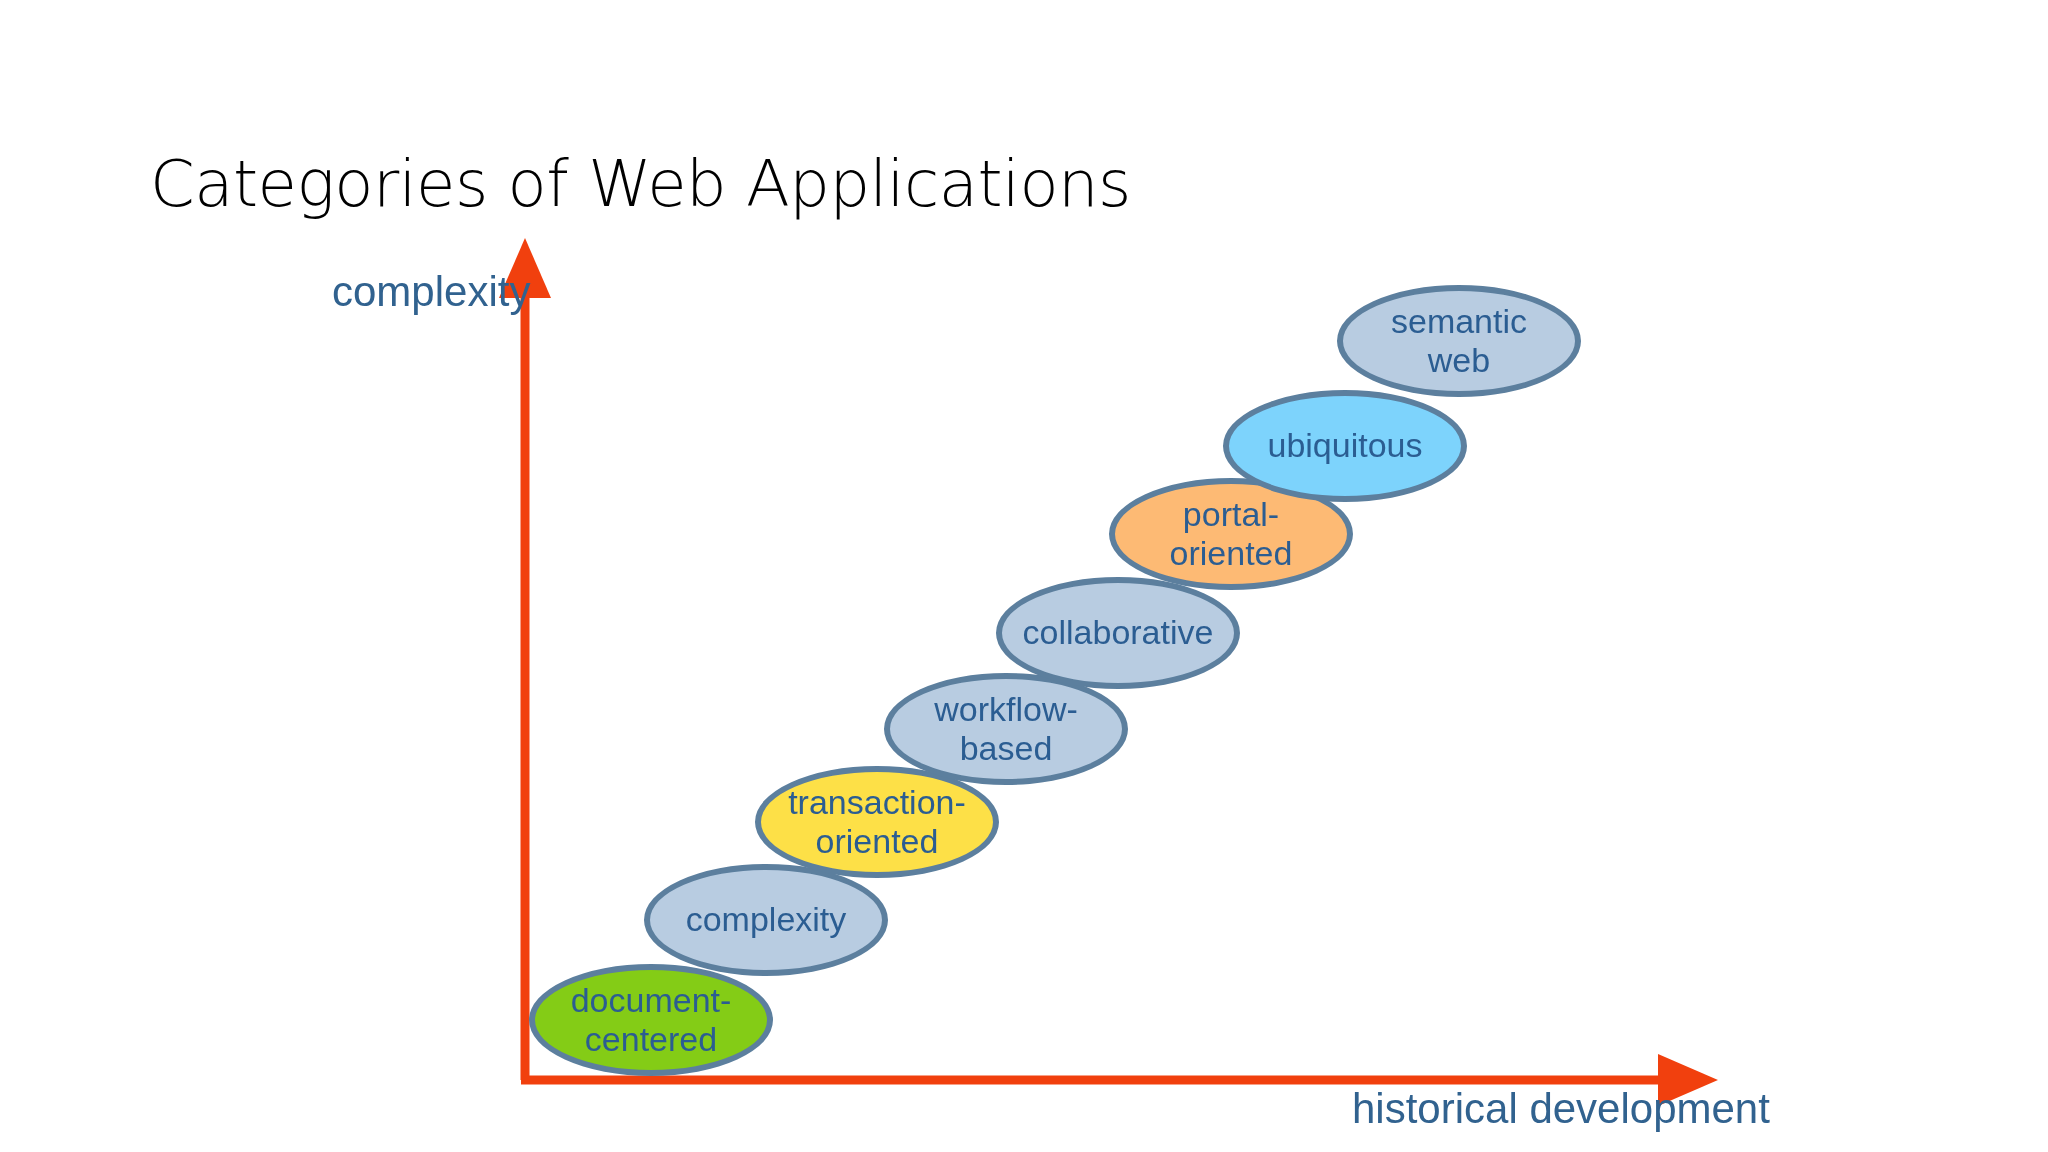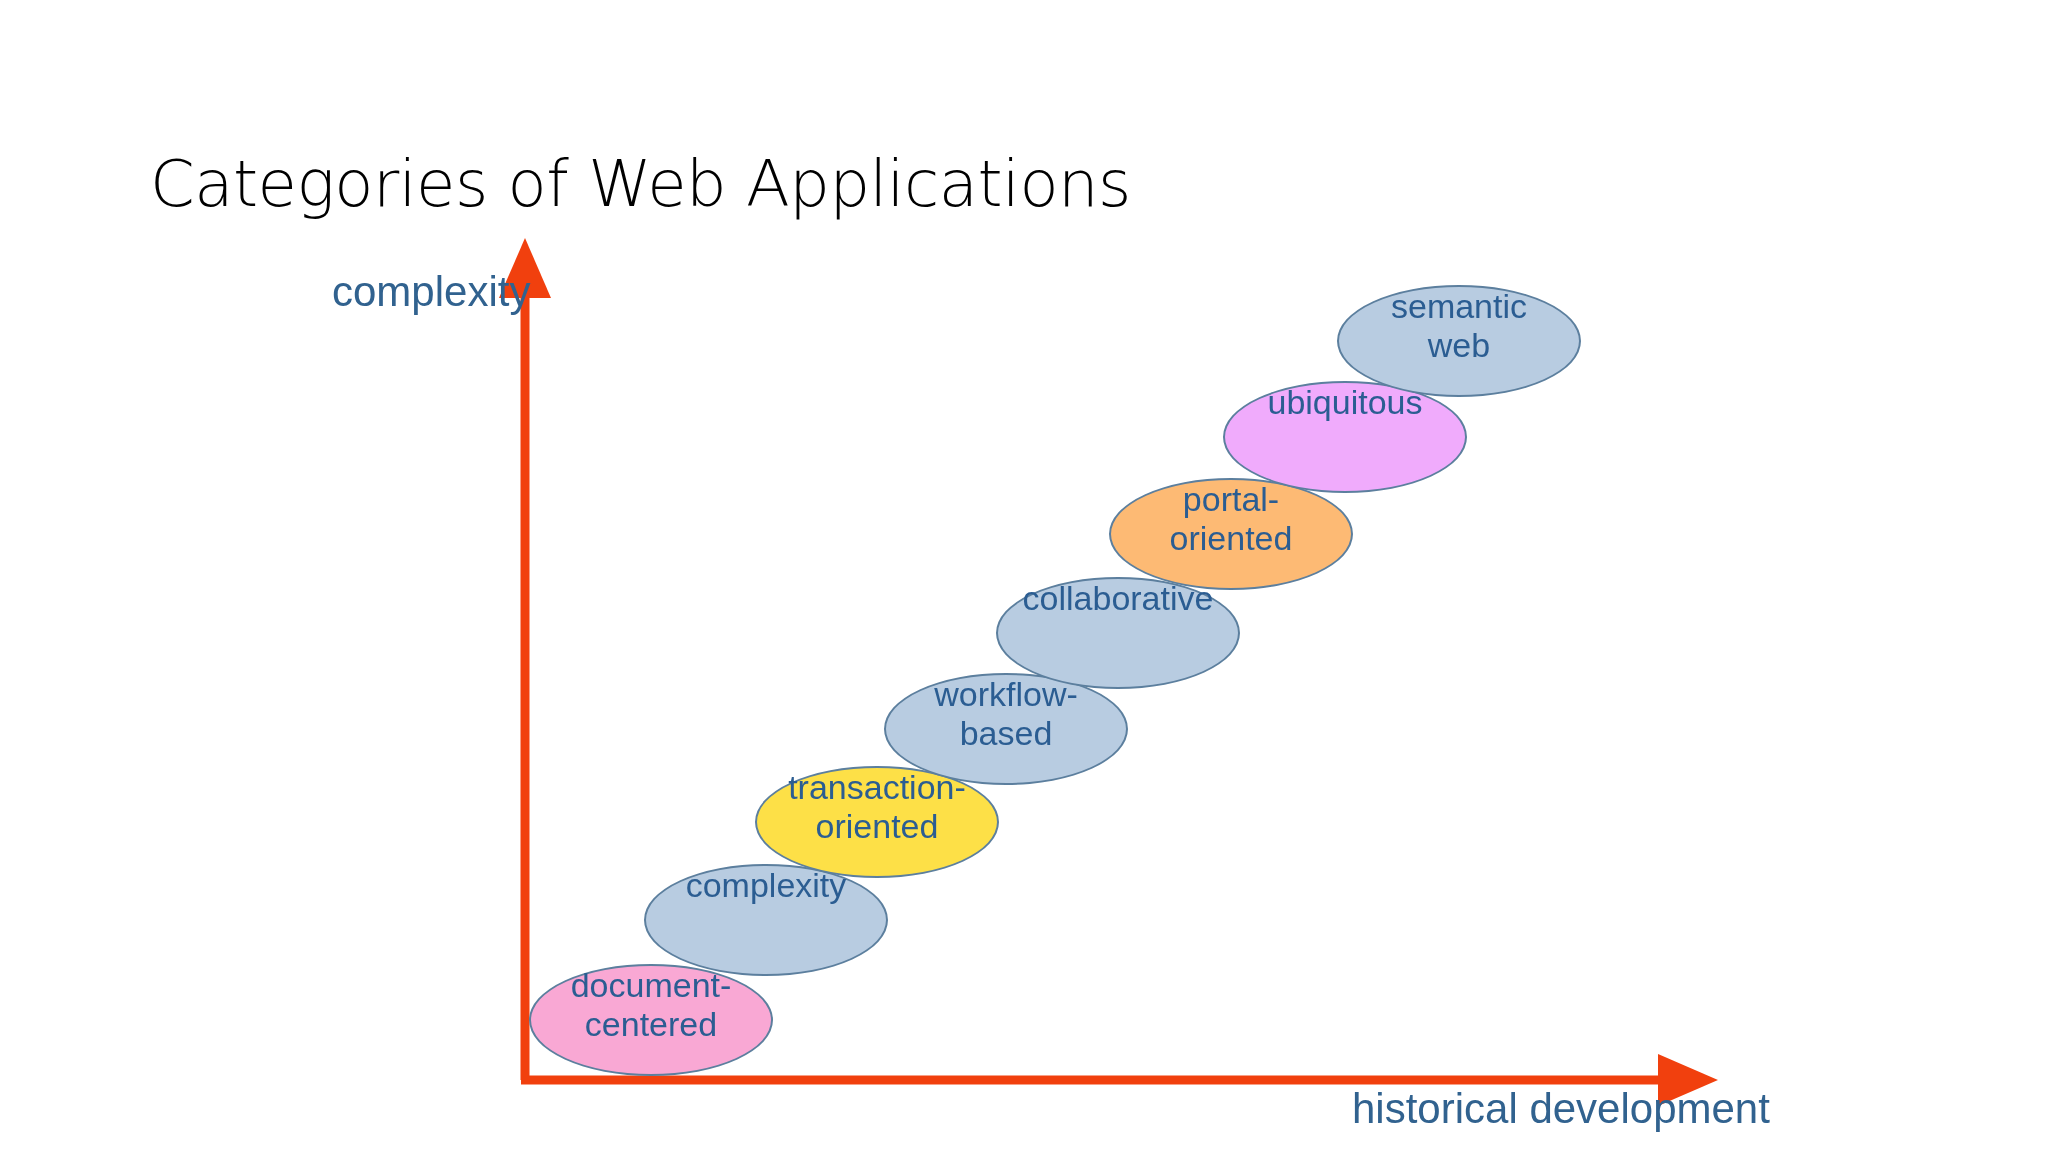--- a/index.html
+++ b/index.html
@@ -70,28 +70,28 @@
     left: 1352px;
     top: 1085px;
   }
 
   
   .node {
     position: absolute;
     box-sizing: border-box;
     border-radius: 50%;
     background: #b8cce1;
-    border: 2px solid #701a75;
+    border: 6px solid #701a75;
     color: #2b5d92;
     font-family: "Liberation Sans", sans-serif;
     font-size: 34px;
     line-height: 1.16;
     text-align: center;
     display: flex;
-    align-items: flex-start;
+    align-items: center;
     justify-content: center;
   }
   .node-text {
     display: block;
     width: 100%;
     padding: 0 6px;
     box-sizing: border-box;
   }
   .node-line { display: block; }
 </style>
@@ -116,21 +116,21 @@
       </g>
 
     </svg>
   </div>
 
   <span id="label-complexity" class="axis-label" style="color: rgb(49, 98, 143);">complexity</span>
 
   <span id="label-historical" class="axis-label" style="color: rgb(49, 98, 143);">historical development</span>
 
   <div id="nodes-layer">
-      <div class="node" style="left: 529px; top: 964px; width: 244px; height: 112px; background: #f9a8d4; border-color: rgb(92, 127, 158); color: rgb(43, 93, 146); z-index: 10;">
+      <div class="node" style="left: 529px; top: 964px; width: 244px; height: 112px; background: #84cc16; border-color: rgb(92, 127, 158); color: rgb(43, 93, 146); z-index: 10;">
         <span class="node-text">
           <span class="node-line">document-</span>
           <span class="node-line">centered</span>
         </span>
       </div>
       <div class="node" style="left: 644px; top: 864px; width: 244px; height: 112px; background: rgb(184, 204, 225); border-color: rgb(92, 127, 158); color: rgb(43, 93, 146); z-index: 11;">
         <span class="node-text">
           <span class="node-line">complexity</span>
         </span>
       </div>
@@ -150,21 +150,21 @@
         <span class="node-text">
           <span class="node-line">collaborative</span>
         </span>
       </div>
       <div class="node" style="left: 1109px; top: 478px; width: 244px; height: 112px; background: #fdba74; border-color: rgb(92, 127, 158); color: rgb(43, 93, 146); z-index: 15;">
         <span class="node-text">
           <span class="node-line">portal-</span>
           <span class="node-line">oriented</span>
         </span>
       </div>
-      <div class="node" style="left: 1223px; top: 381px; width: 244px; height: 112px; background: #f0abfc; border-color: rgb(92, 127, 158); color: rgb(43, 93, 146); z-index: 16;">
+      <div class="node" style="left: 1223px; top: 390px; width: 244px; height: 112px; background: #7dd3fc; border-color: rgb(92, 127, 158); color: rgb(43, 93, 146); z-index: 16;">
         <span class="node-text">
           <span class="node-line">ubiquitous</span>
         </span>
       </div>
       <div class="node" style="left: 1337px; top: 285px; width: 244px; height: 112px; background: rgb(184, 204, 225); border-color: rgb(92, 127, 158); color: rgb(43, 93, 146); z-index: 17;">
         <span class="node-text">
           <span class="node-line">semantic</span>
           <span class="node-line">web</span>
         </span>
       </div>

